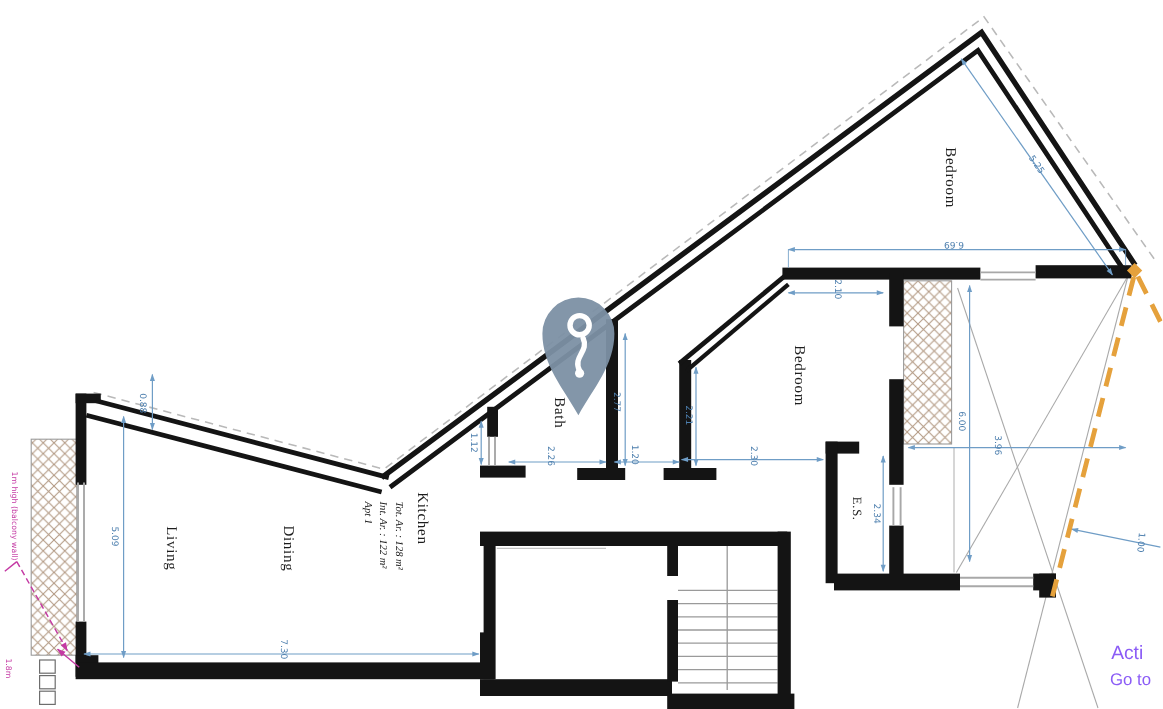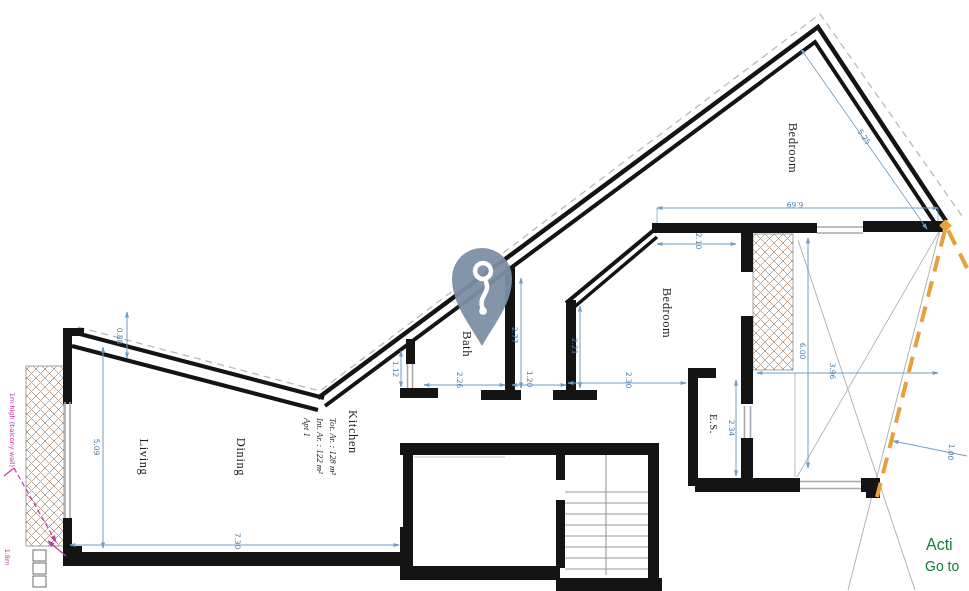--- a/index.html
+++ b/index.html
@@ -15,21 +15,21 @@
   .dim.r180{transform:translate(-50%,-50%) rotate(180deg);}
   .dim.r55{transform:translate(-50%,-50%) rotate(55deg);}
   .dim.r95{transform:translate(-50%,-50%) rotate(95deg);}
   .apt{position:absolute;left:339px;top:418px;width:104px;height:40px;
        transform-origin:0 0;transform:rotate(90deg);
        display:flex;flex-direction:column-reverse;justify-content:flex-end;
        font-style:italic;font-size:8.8px;line-height:1.45;color:#222;}
   .magenta{position:absolute;transform:translate(-50%,-50%) rotate(90deg);
            font-size:6.5px;color:#c439a3;white-space:nowrap;
            font-family:"DejaVu Sans",sans-serif;}
-  .wm{position:absolute;color:#15803d;font-family:"Liberation Sans",sans-serif;}
+  .wm{position:absolute;color:#8b5cf6;font-family:"Liberation Sans",sans-serif;}
   .wm1{left:926px;top:536px;font-size:16px;}
   .wm2{left:925px;top:558px;font-size:14px;}
 </style>
 </head>
 <body>
 
 <div class="stage">
 
 <svg width="969" height="591" viewBox="0 0 969 591">
   <defs>

